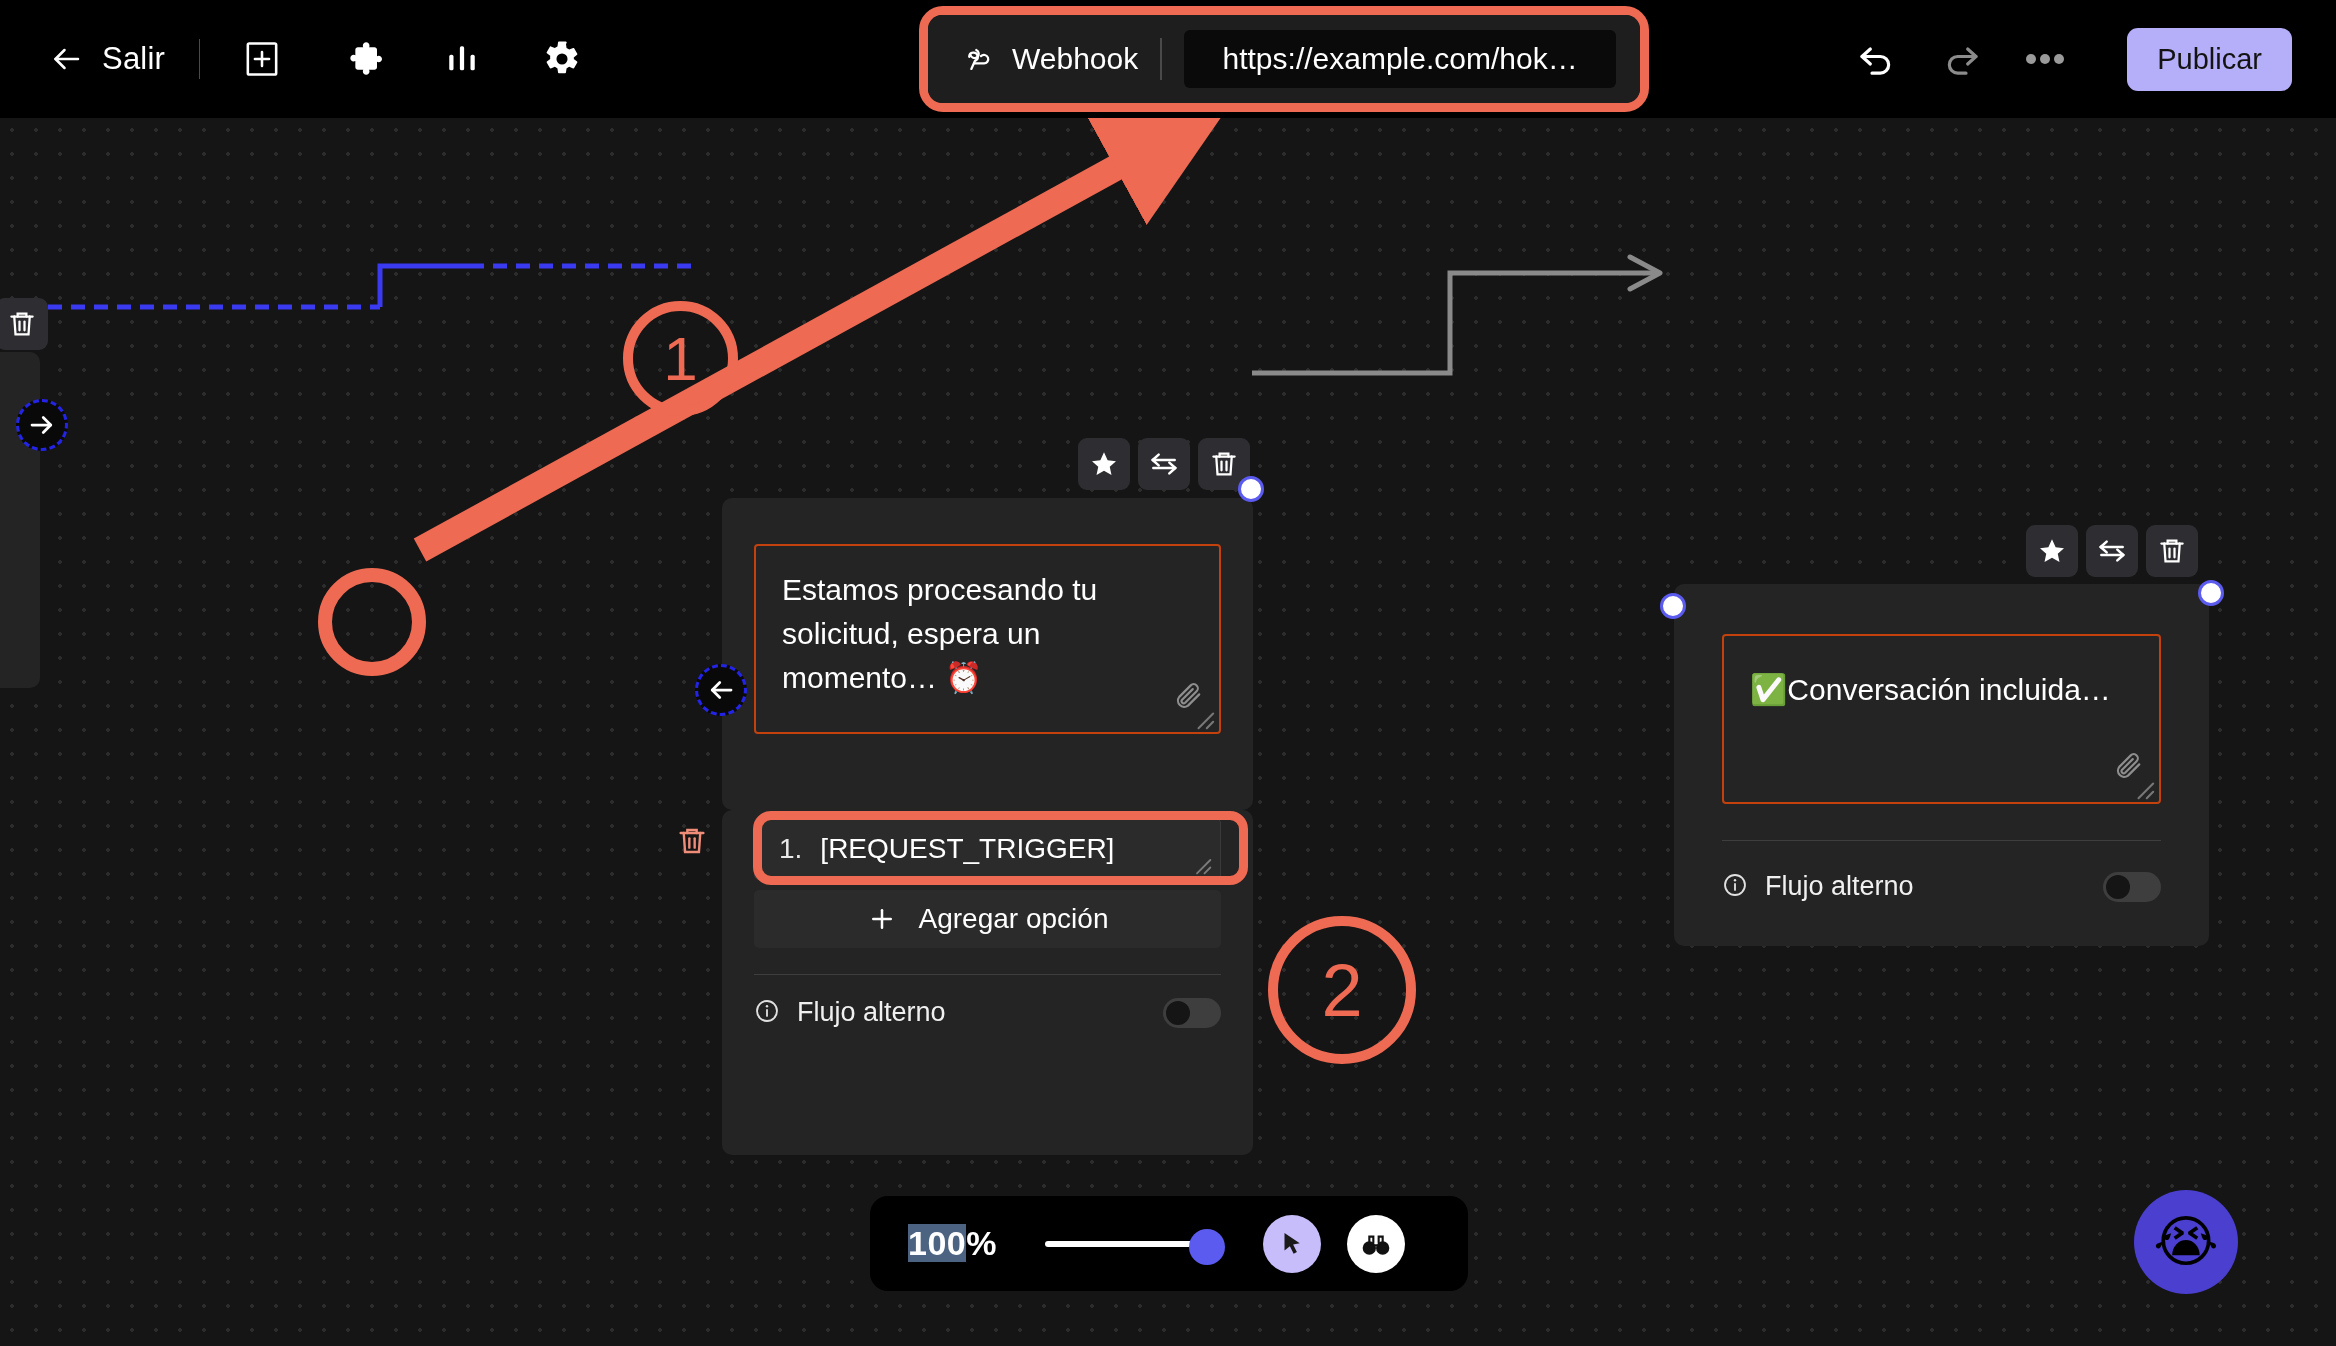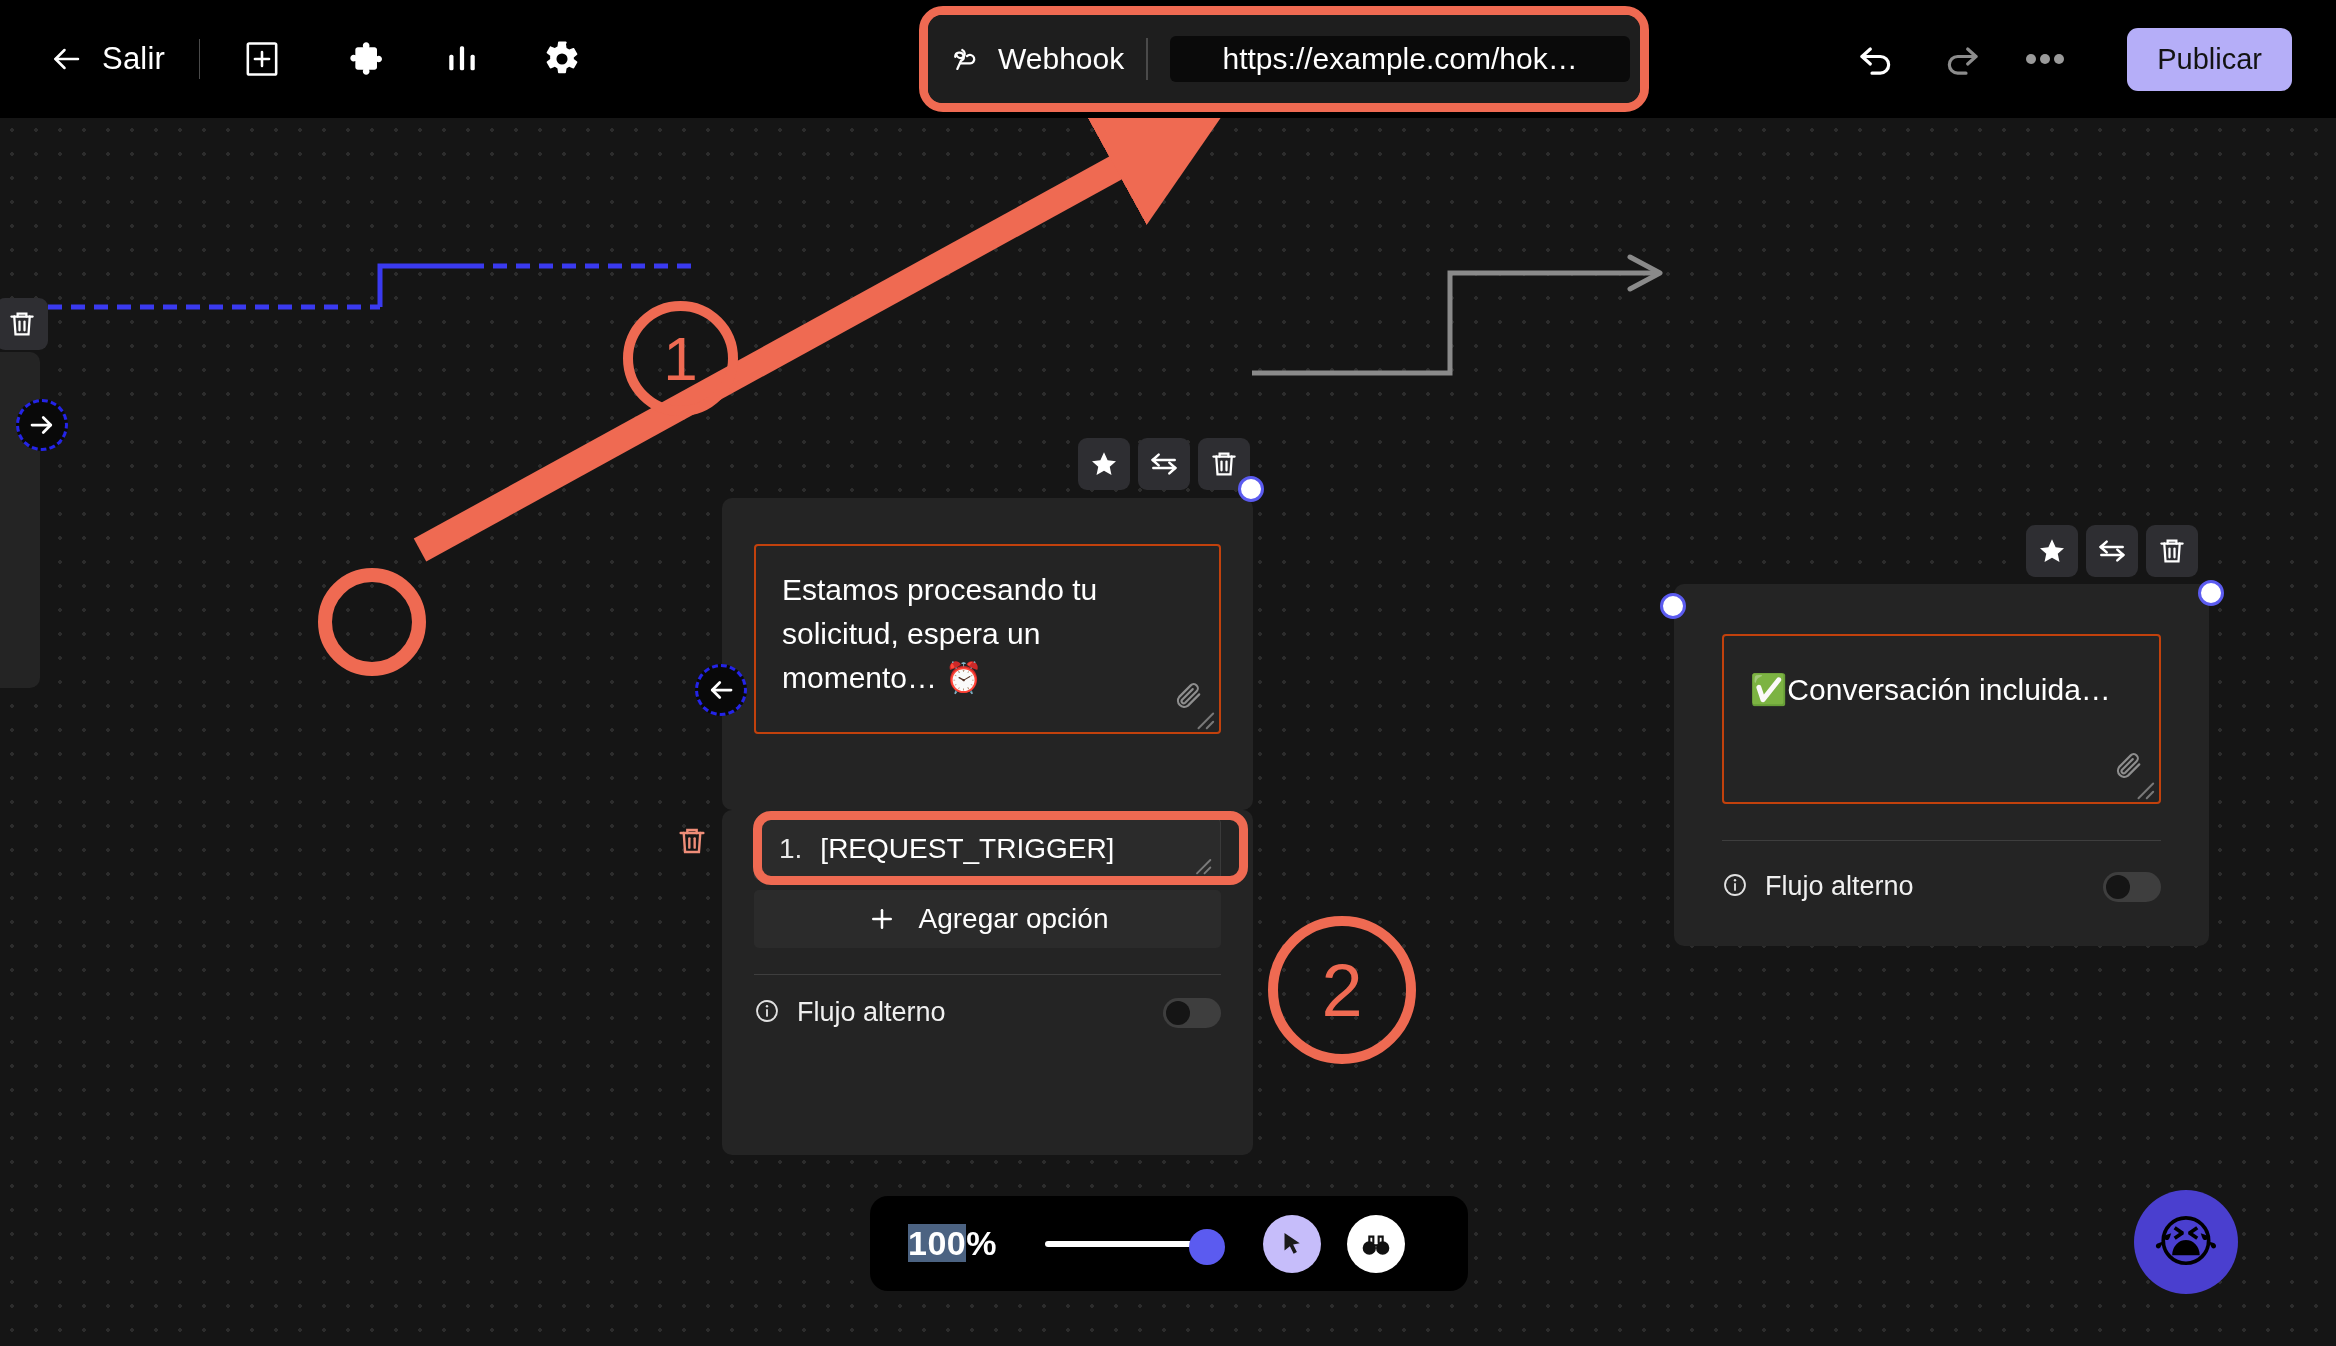--- a/index.html
+++ b/index.html
@@ -46,27 +46,27 @@
   .webhook-wrap {
     position: absolute; left: 919px; top: 6px;
     width: 730px; height: 106px;
     border: 9px solid #ef6a52; border-radius: 24px;
     display: flex; align-items: center; justify-content: center;
     box-sizing: border-box;
   }
   .webhook-pill {
     width: 100%; height: 100%;
     background: #1e1e1e; border-radius: 14px;
-    display: flex; align-items: center; padding: 0 10px; gap: 0;
+    display: flex; align-items: center; padding: 0 24px; gap: 0;
   }
   .webhook-icon { width: 34px; height: 34px; margin-left: 8px; flex: none; }
   .webhook-label { color: #fff; font-size: 30px; margin-left: 18px; white-space: nowrap; }
   .webhook-divider { width: 2px; height: 42px; background: #4a4a4a; margin: 0 22px; flex: none; }
   .webhook-url-box {
-    flex: 1; height: 46px; background: #0a0a0a; border-radius: 6px;
+    flex: 1; height: 58px; background: #0a0a0a; border-radius: 6px;
     display: flex; align-items: center; justify-content: center;
   }
   .webhook-url { color: #fff; font-size: 30px; white-space: nowrap; }
 
   
   .canvas {
     position: absolute; left: 0; top: 118px;
     width: 2336px; height: 1228px;
     background-color: #151515;
     background-image: radial-gradient(#2c2c2c 1.6px, transparent 1.7px);

